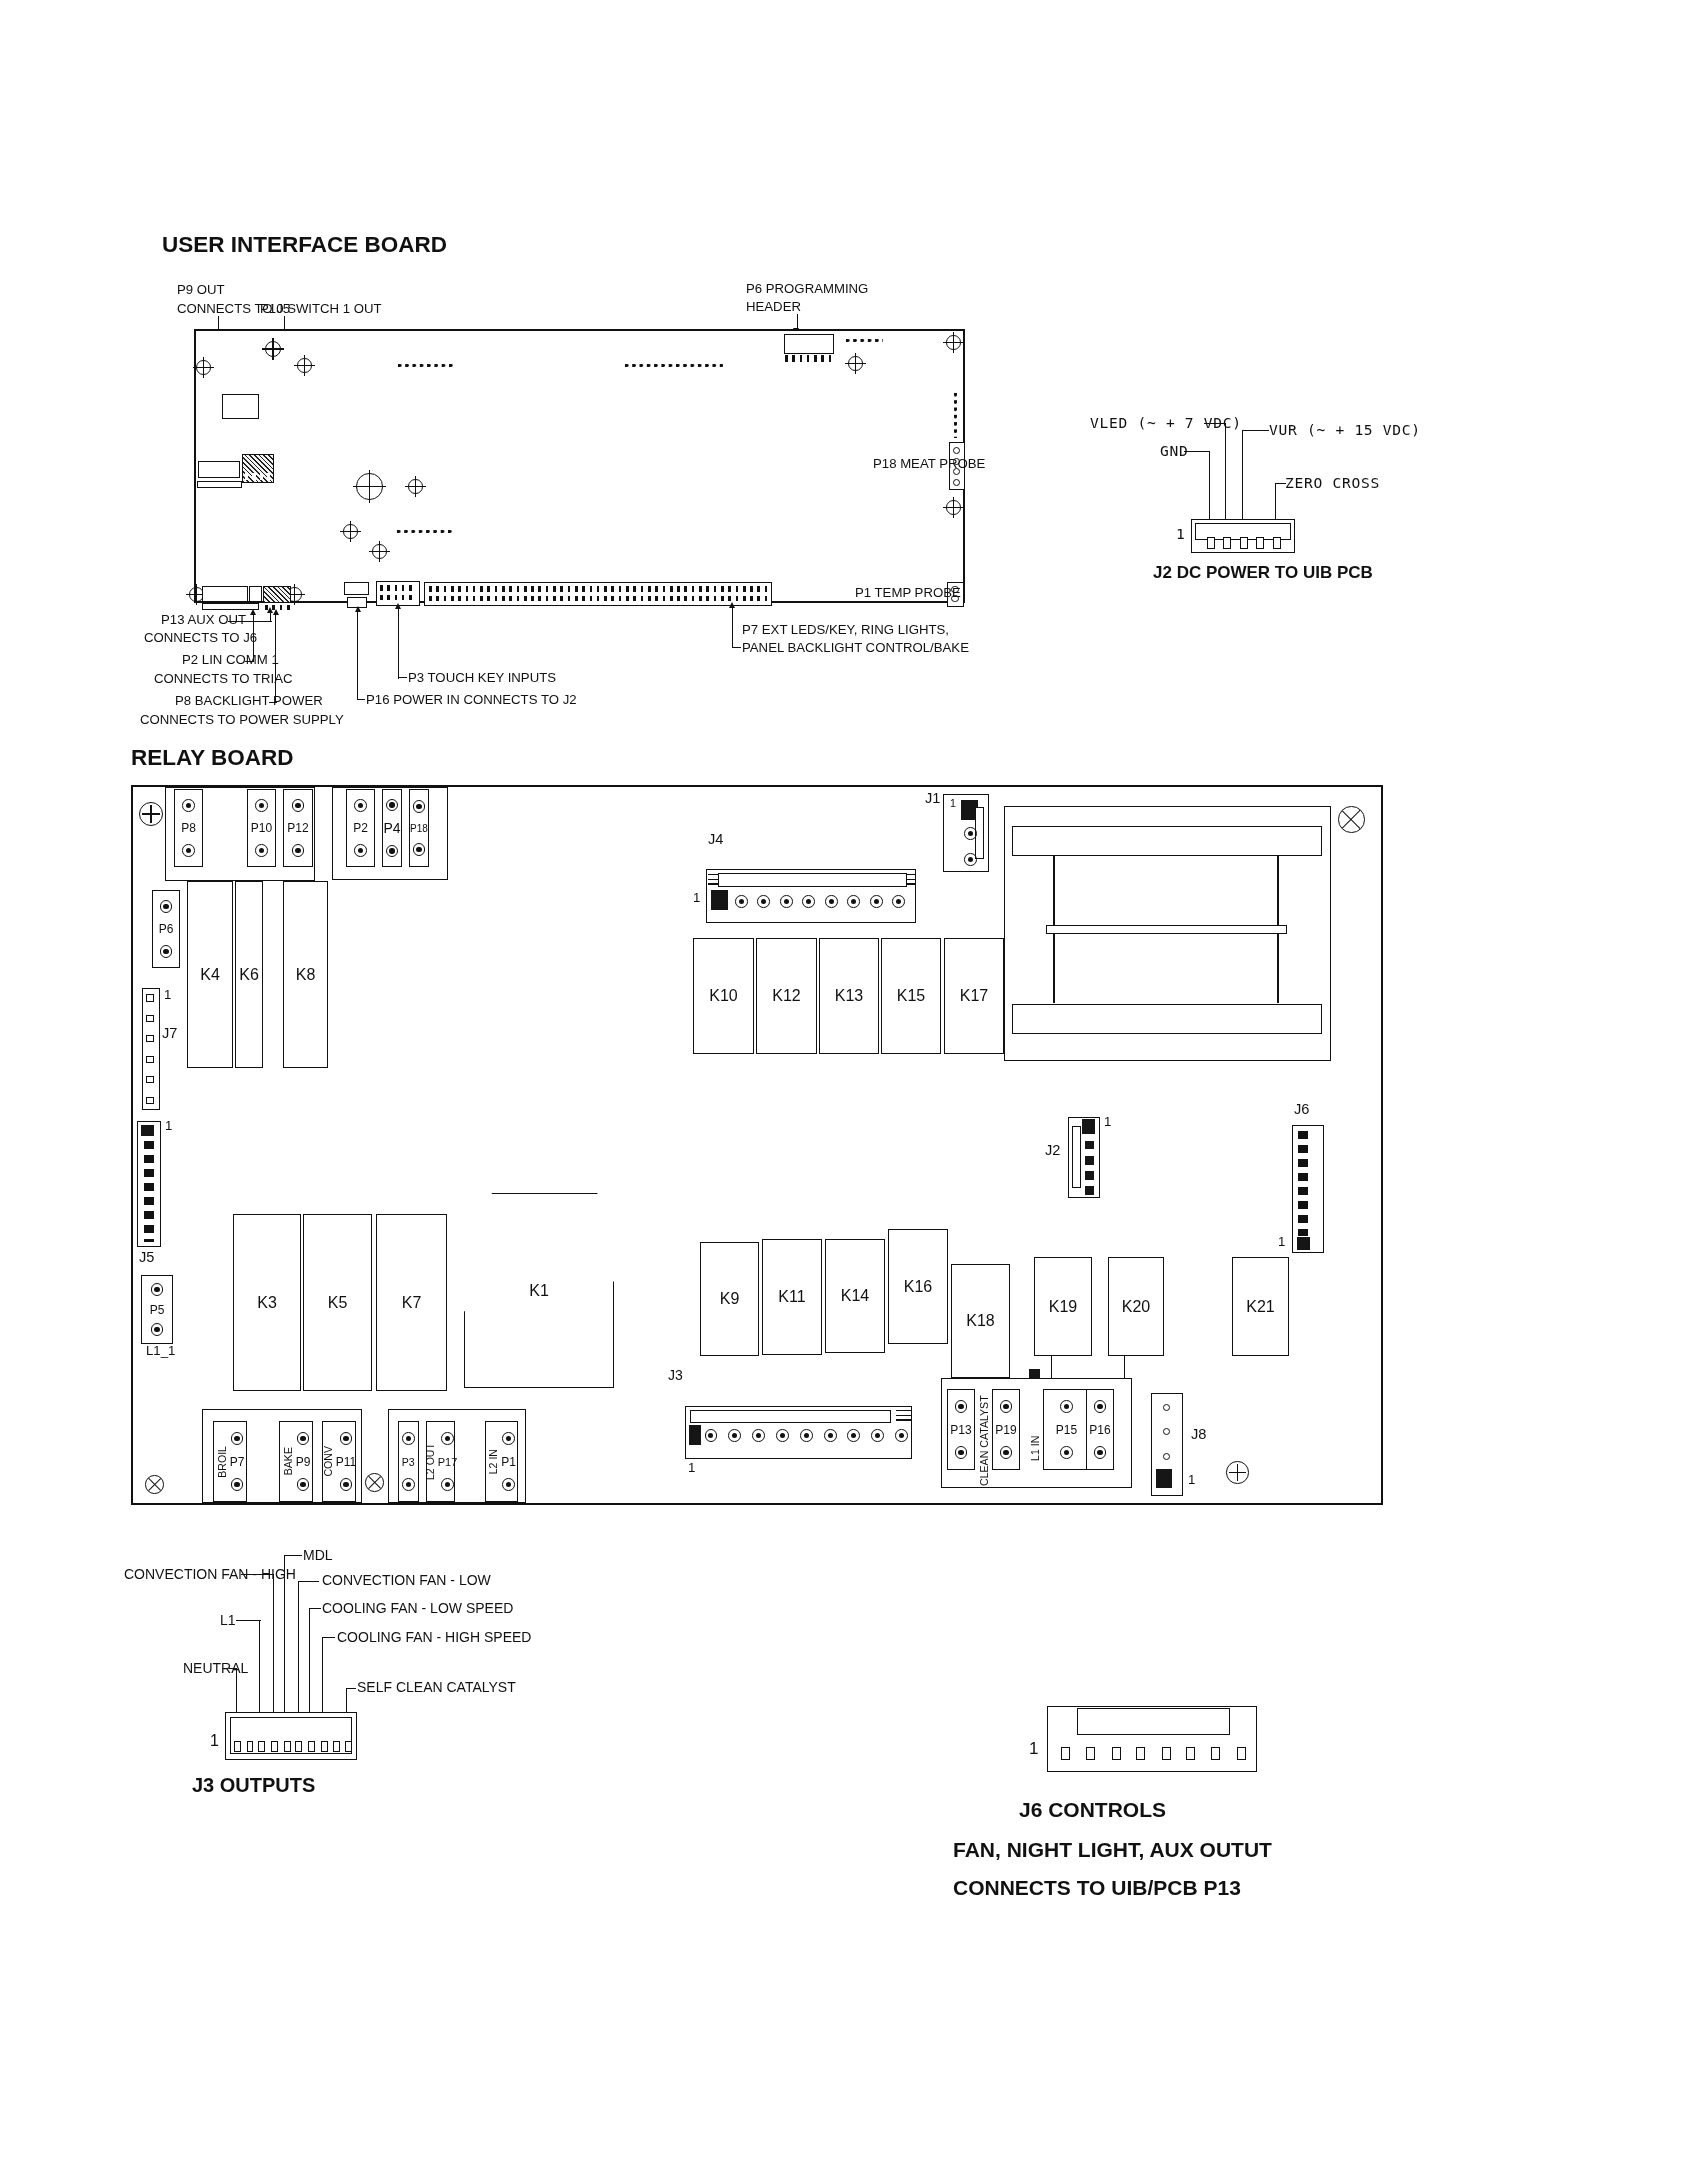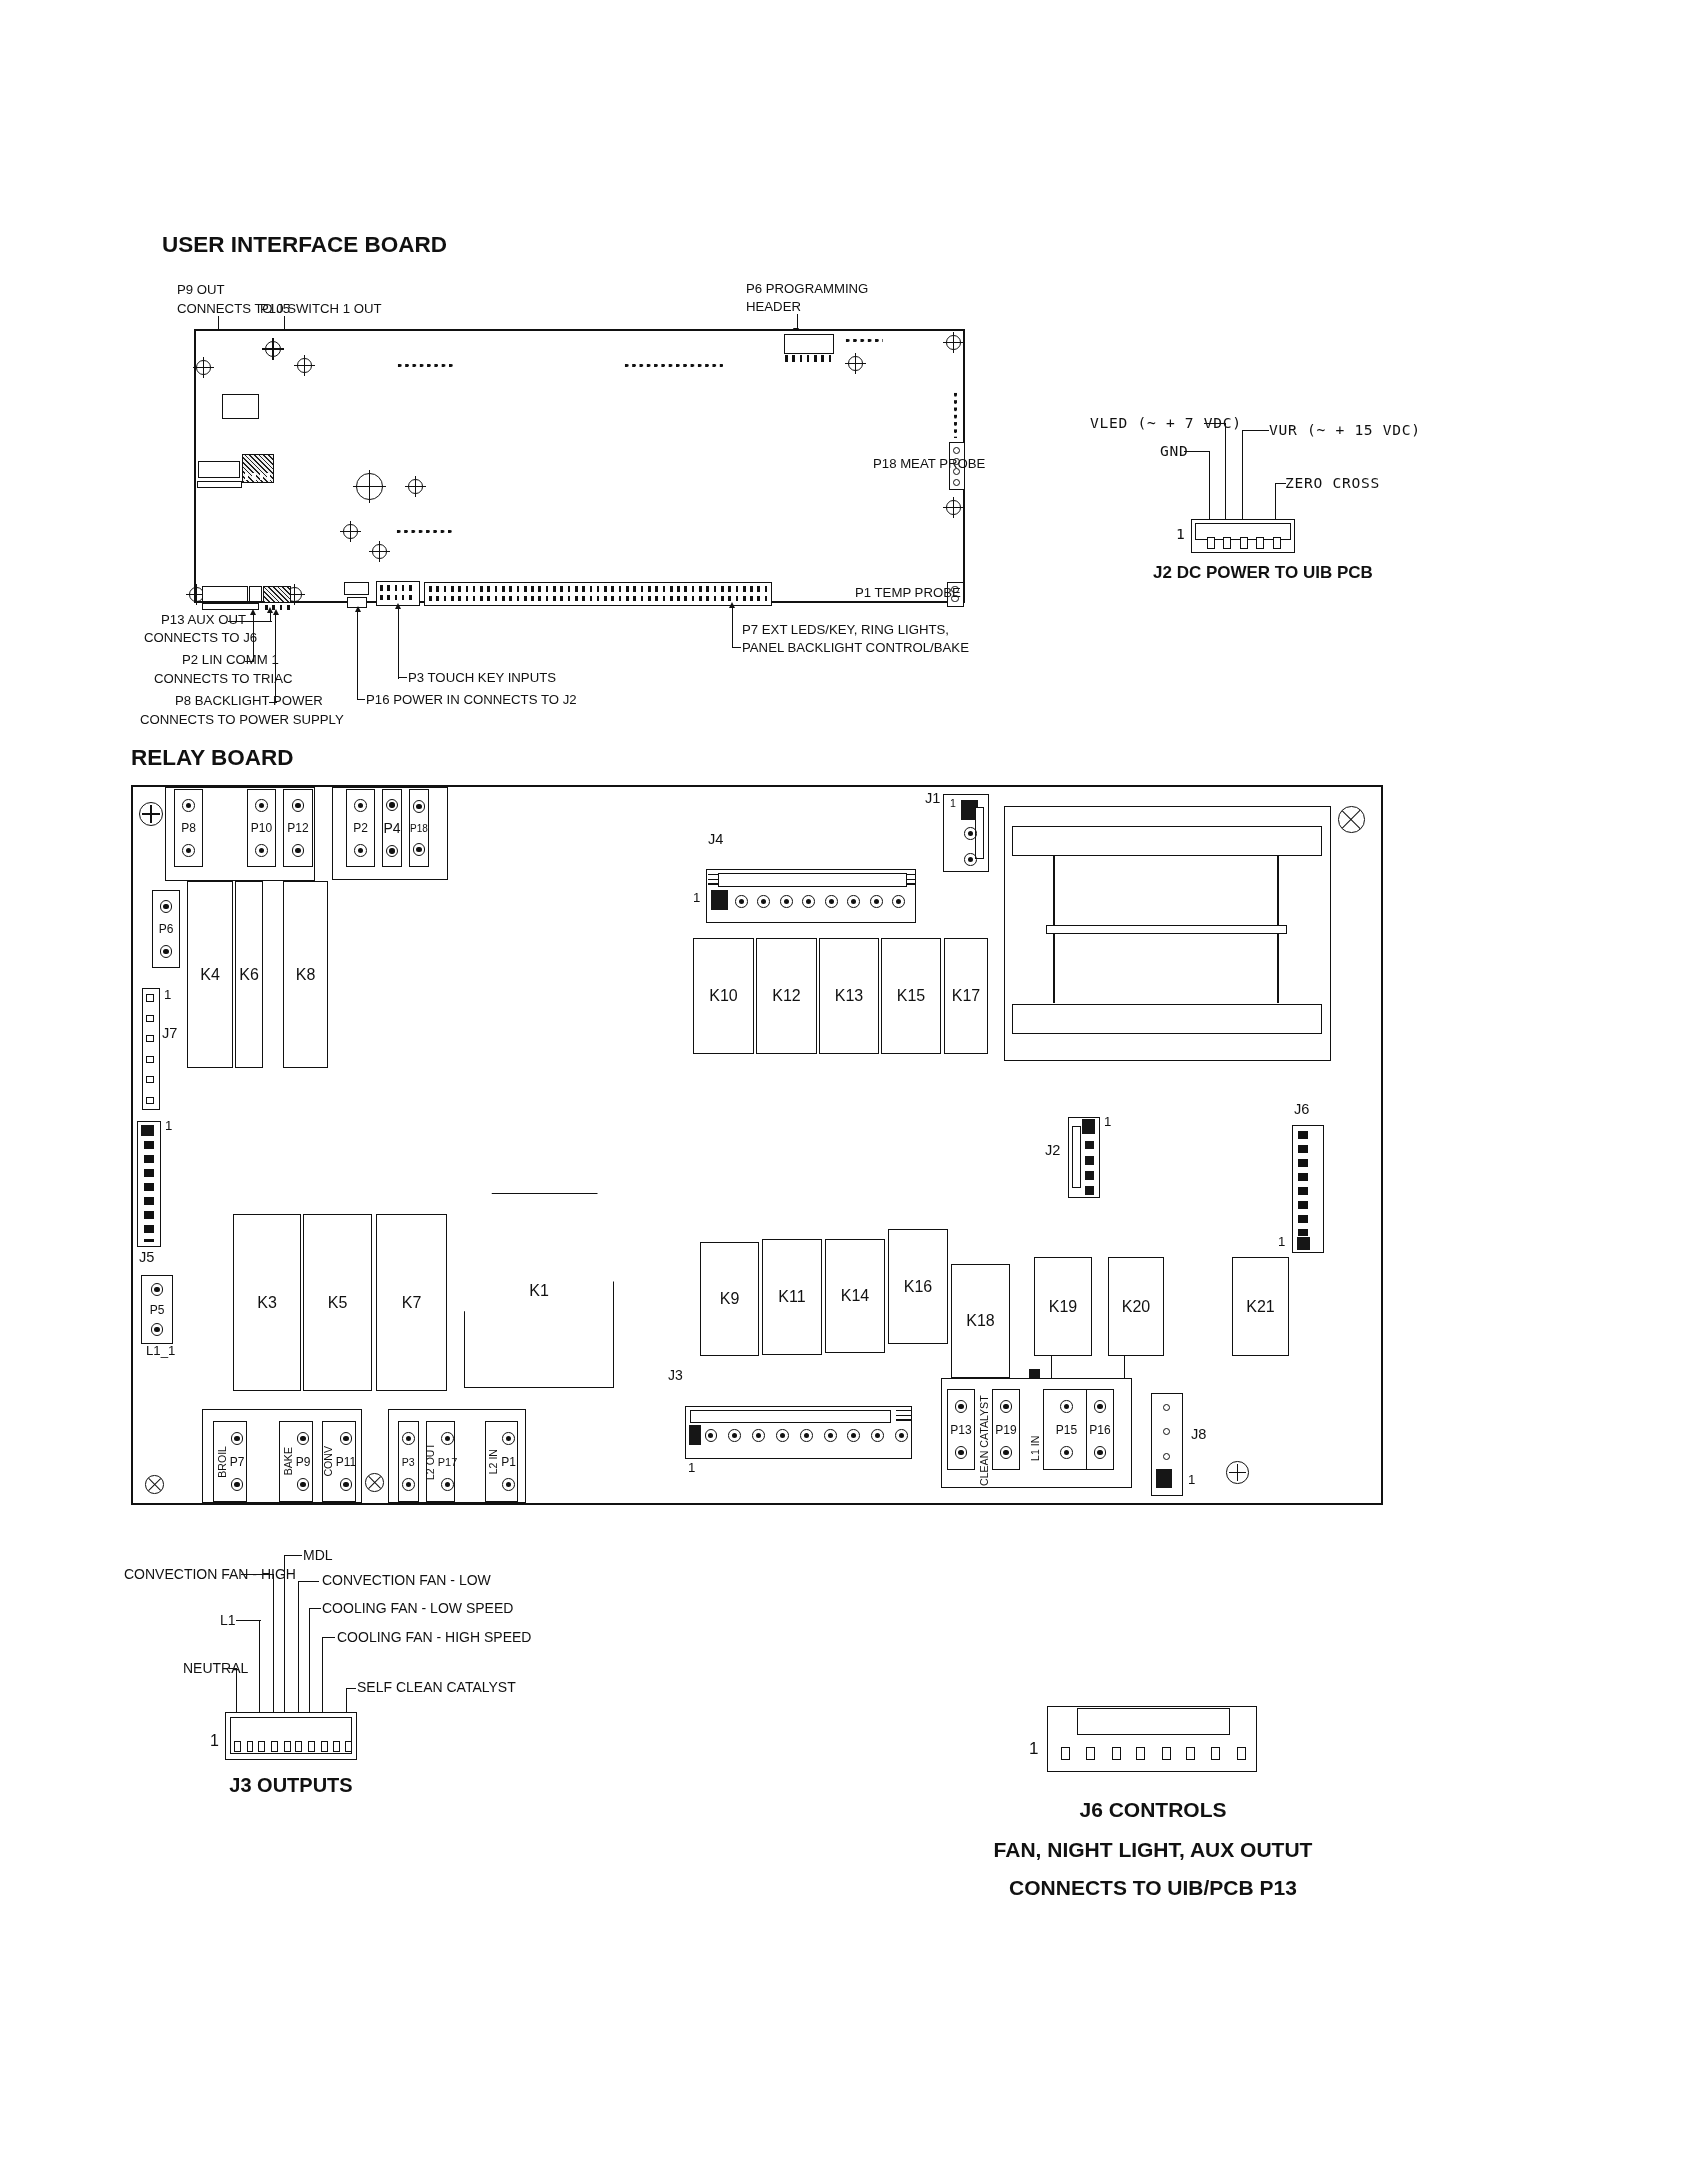--- a/index.html
+++ b/index.html
@@ -4,21 +4,21 @@
 <style>
   html,body{margin:0;padding:0;background:#fff}
   #canvas{position:relative;width:1687px;height:2183px;background:#fff;
           font-family:"Liberation Sans",sans-serif;color:#111;overflow:hidden}
   .box{position:absolute;border:1.3px solid #111;background:#fff;box-sizing:border-box}
   .board{border:2px solid #111}
   .lbl{position:absolute;font-size:13.2px;line-height:1.1;white-space:nowrap;color:#111}
   .b{font-weight:bold}
   .t34{font-size:22.5px}
   .mono{font-family:"DejaVu Sans Mono",monospace;font-size:14.6px;letter-spacing:0.7px}
-  .ctr{text-align:center}
+  .ctr{}
   .hl,.vl{position:absolute;background:#111}
   .pin{position:absolute;background:#161616}
   .sqo{position:absolute;width:8px;height:12px;border:1.3px solid #111;background:#fff;box-sizing:border-box}
   .sqw{position:absolute;border:1.3px solid #111;background:#fff;box-sizing:border-box}
   .dotc{position:absolute;width:5.3px;height:5.3px;border:1.3px solid #111;border-radius:50%;box-sizing:content-box}
   .scr{position:relative;width:10.6px;height:10.6px;border:1.3px solid #111;border-radius:50%;display:inline-block;box-sizing:content-box}
   .scr::after{content:"";position:absolute;left:2.6px;top:2.6px;width:5.3px;height:5.3px;border-radius:50%;background:#111}
   .scrA{position:absolute}
   .ch{position:absolute;border:1.3px solid #111;border-radius:50%;box-sizing:border-box}
   .ch::before{content:"";position:absolute;left:-4px;right:-4px;top:50%;margin-top:-0.7px;height:1.3px;background:#111}
@@ -274,21 +274,21 @@
     </div>
   <div class="relay" style="left:756px;top:938px;width:61px;height:116px">
       <span>K12</span>
     </div>
   <div class="relay" style="left:819px;top:938px;width:60px;height:116px">
       <span>K13</span>
     </div>
   <div class="relay" style="left:881px;top:938px;width:60px;height:116px">
       <span>K15</span>
     </div>
-  <div class="relay" style="left:944px;top:938px;width:44px;height:116px">
+  <div class="relay" style="left:944px;top:938px;width:60px;height:116px">
       <span>K17</span>
     </div>
   <div class="relay" style="left:233px;top:1214px;width:68px;height:177px">
       <span>K3</span>
     </div>
   <div class="relay" style="left:303px;top:1214px;width:69px;height:177px">
       <span>K5</span>
     </div>
   <div class="relay" style="left:376px;top:1214px;width:71px;height:177px">
       <span>K7</span>

